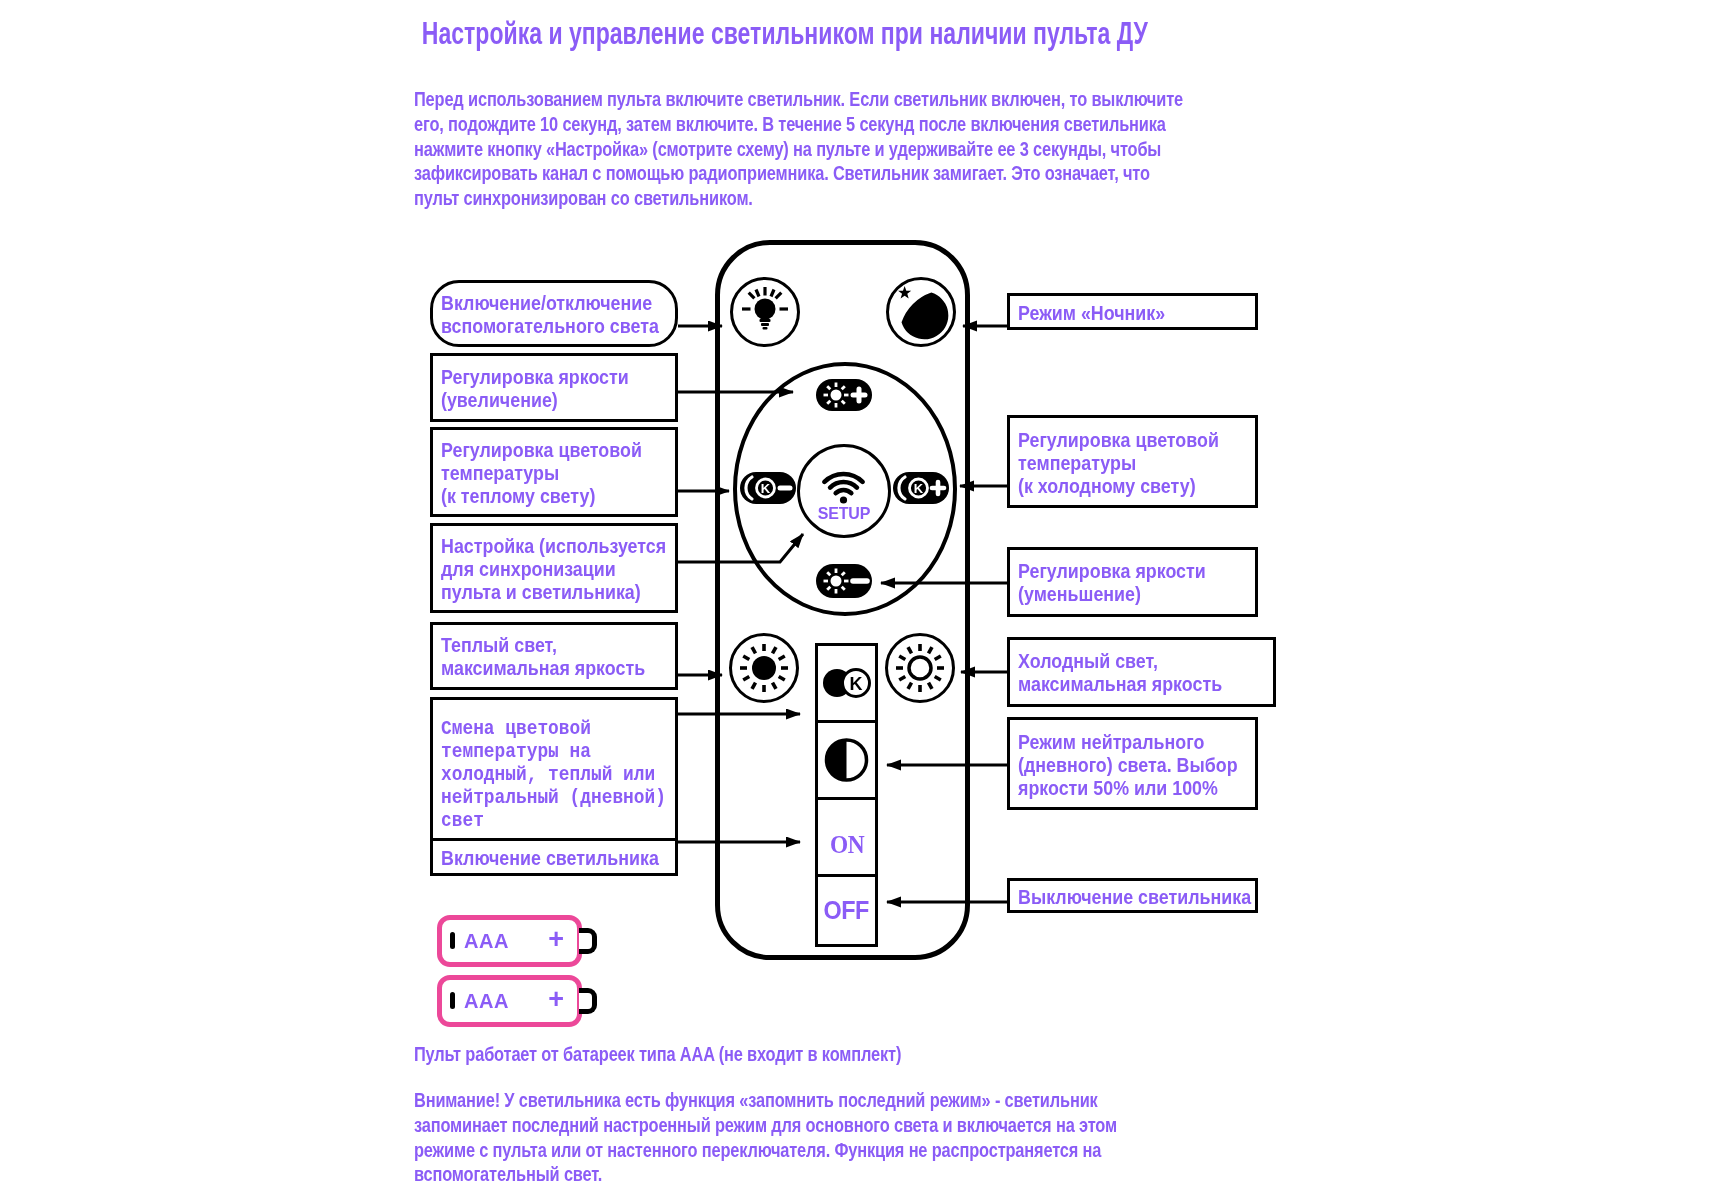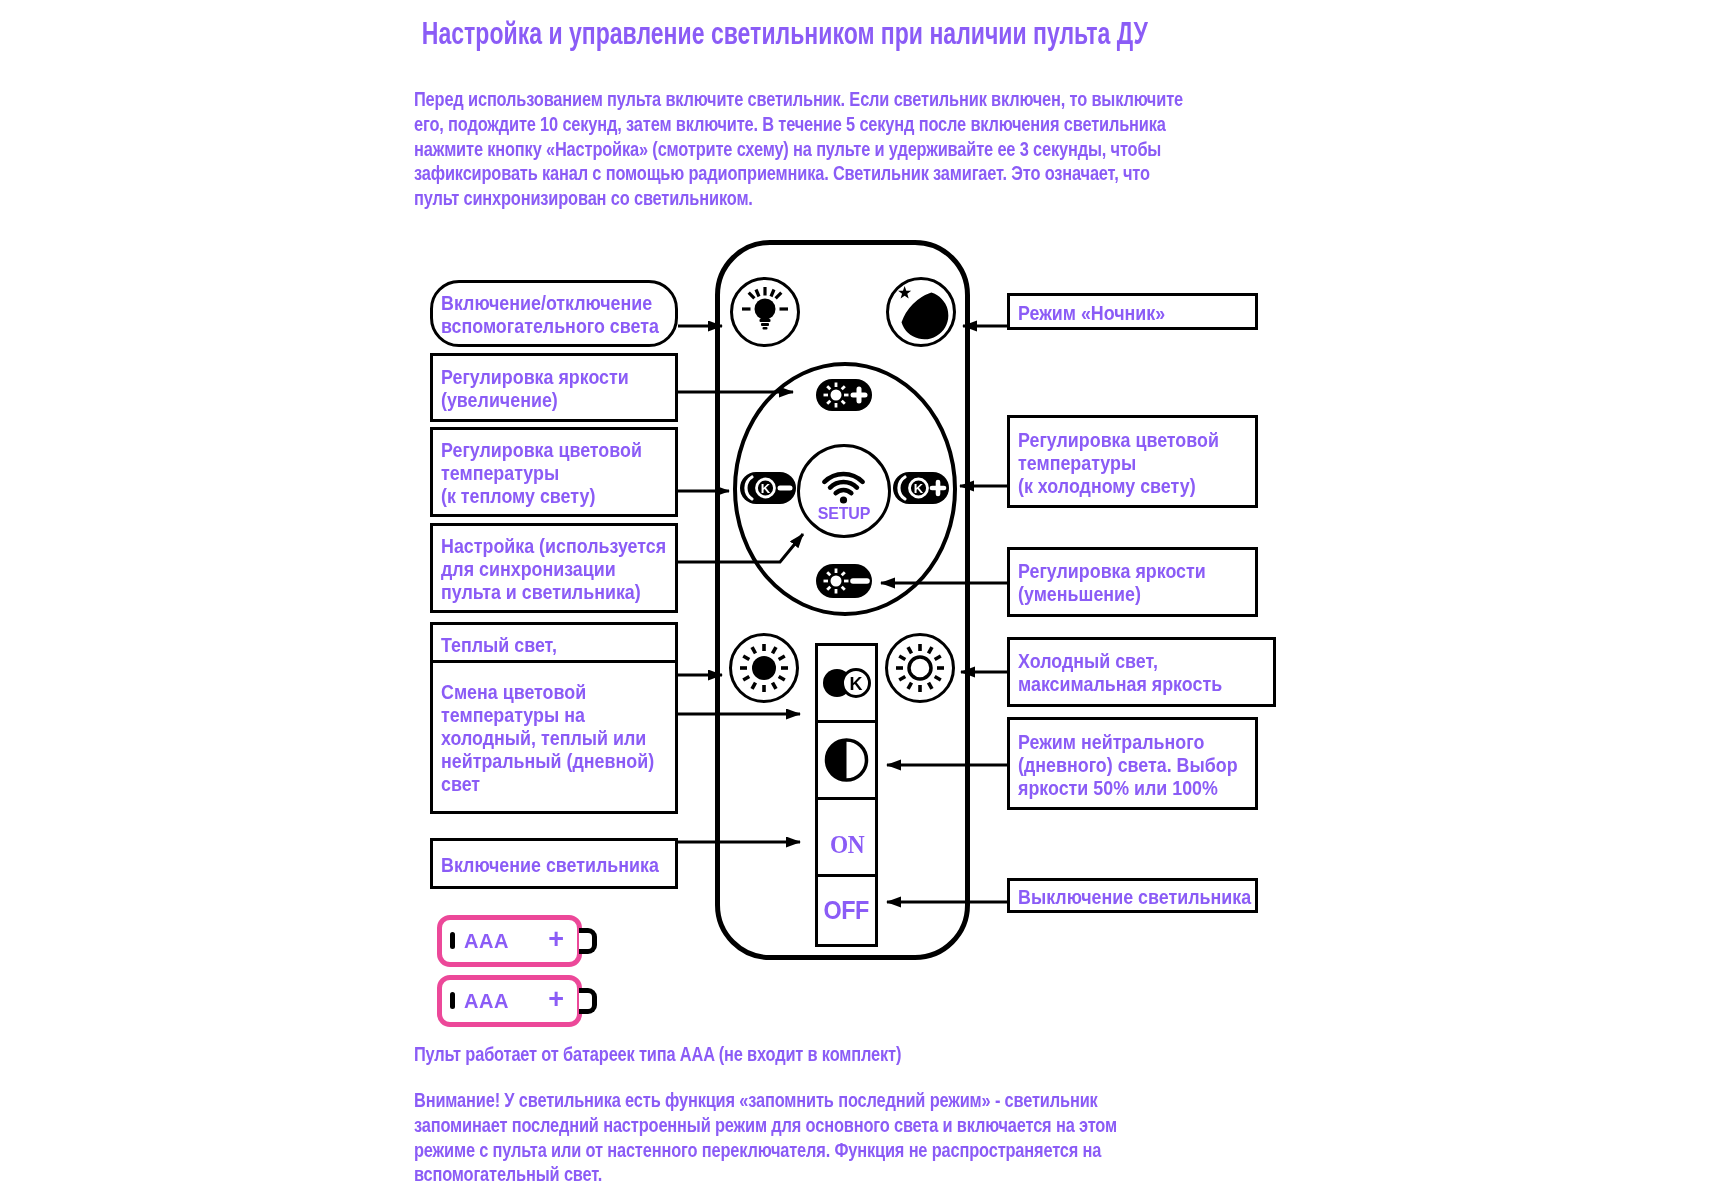--- a/index.html
+++ b/index.html
@@ -70,28 +70,28 @@
     </div>
   <div class="box" style="left:430px; top:523px; width:248px; height:90px;padding-left:35px;">
       <div class="box-text">Настройка (используется
 для синхронизации
 пульта и светильника)</div>
     </div>
   <div class="box" style="left:430px; top:622px; width:248px; height:68px;">
       <div class="box-text">Теплый свет,
 максимальная яркость</div>
     </div>
-  <div class="box" style="left:430px; top:660px; width:248px; height:154px;">
+  <div class="box" style="left:430px; top:697px; width:248px; height:154px;font-family:Liberation Mono, monospace;">
       <div class="box-text">Смена цветовой
 температуры на
 холодный, теплый или
 нейтральный (дневной)
 свет</div>
     </div>
-  <div class="box" style="left:430px; top:838px; width:248px; height:51px;">
+  <div class="box" style="left:430px; top:838px; width:248px; height:38px;">
       <div class="box-text">Включение светильника</div>
     </div>
 
   <div class="box" style="left:1007px; top:293px; width:251px; height:37px;">
       <div class="box-text">Режим «Ночник»</div>
     </div>
   <div class="box" style="left:1007px; top:415px; width:251px; height:93px;">
       <div class="box-text">Регулировка цветовой
 температуры
 (к холодному свету)</div>

